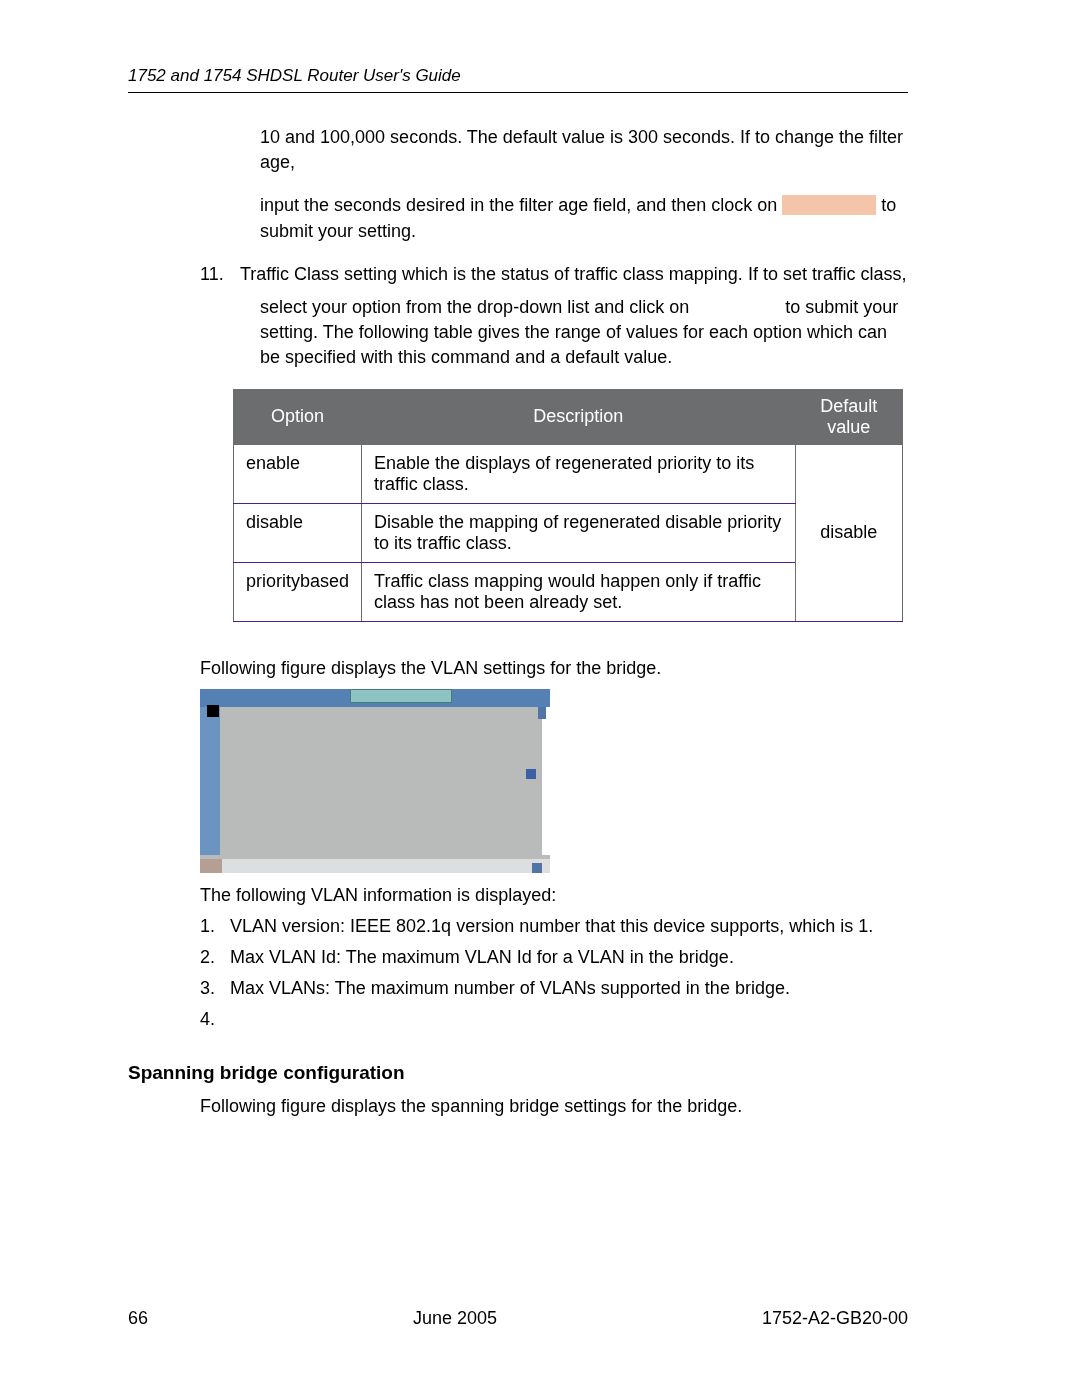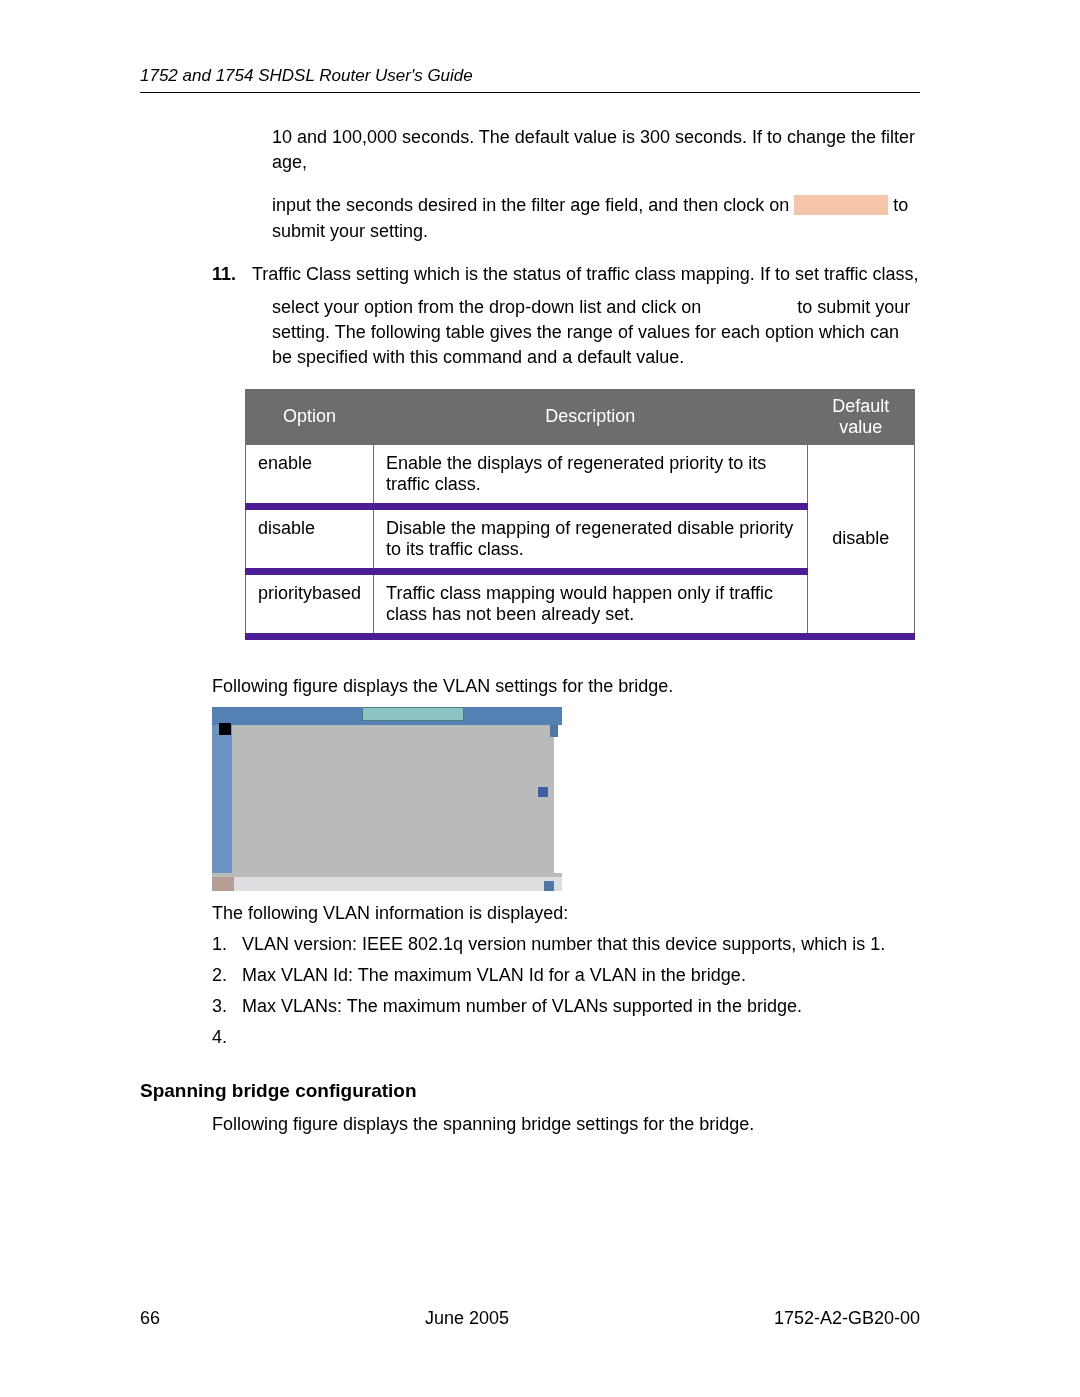--- a/index.html
+++ b/index.html
@@ -7,21 +7,20 @@
       margin: 0;
       padding: 0;
       background: #fff;
     }
     .page {
       width: 1008px;
       height: 1397px;
       position: relative;
       padding: 66px 100px 0 128px;
       box-sizing: border-box;
-      margin-left: 12px;
     }
     .header {
       font-style: italic;
       font-size: 17px;
       color: #000;
       border-bottom: 1px solid #000;
       padding-bottom: 6px;
       margin-bottom: 32px;
     }
     .indent1 {
@@ -34,21 +33,20 @@
       display: flex;
       margin-left: 72px;
       font-size: 18px;
       line-height: 1.4;
       margin-bottom: 8px;
       margin-top: 8px;
     }
     .list-num {
       width: 40px;
       flex-shrink: 0;
-      font-weight: bold;
     }
     .list-body {
       flex: 1;
     }
     .highlight {
       background: #f4c5a8;
       display: inline-block;
       width: 94px;
       height: 20px;
       vertical-align: middle;
@@ -74,21 +72,21 @@
       color: #fff;
       font-weight: normal;
       text-align: center;
       padding: 6px 10px;
       border: 1px solid #6b6d6e;
     }
     table.opt-table td {
       padding: 8px 12px;
       border-left: 1px solid #6b6d6e;
       border-right: 1px solid #6b6d6e;
-      border-bottom: 7px solid #4c1d95;
+      border-bottom: 1px solid #4c1d95;
       vertical-align: top;
       text-align: left;
     }
     table.opt-table td.center {
       text-align: center;
       vertical-align: middle;
     }
     .section-heading {
       font-weight: bold;
       font-size: 19px;

